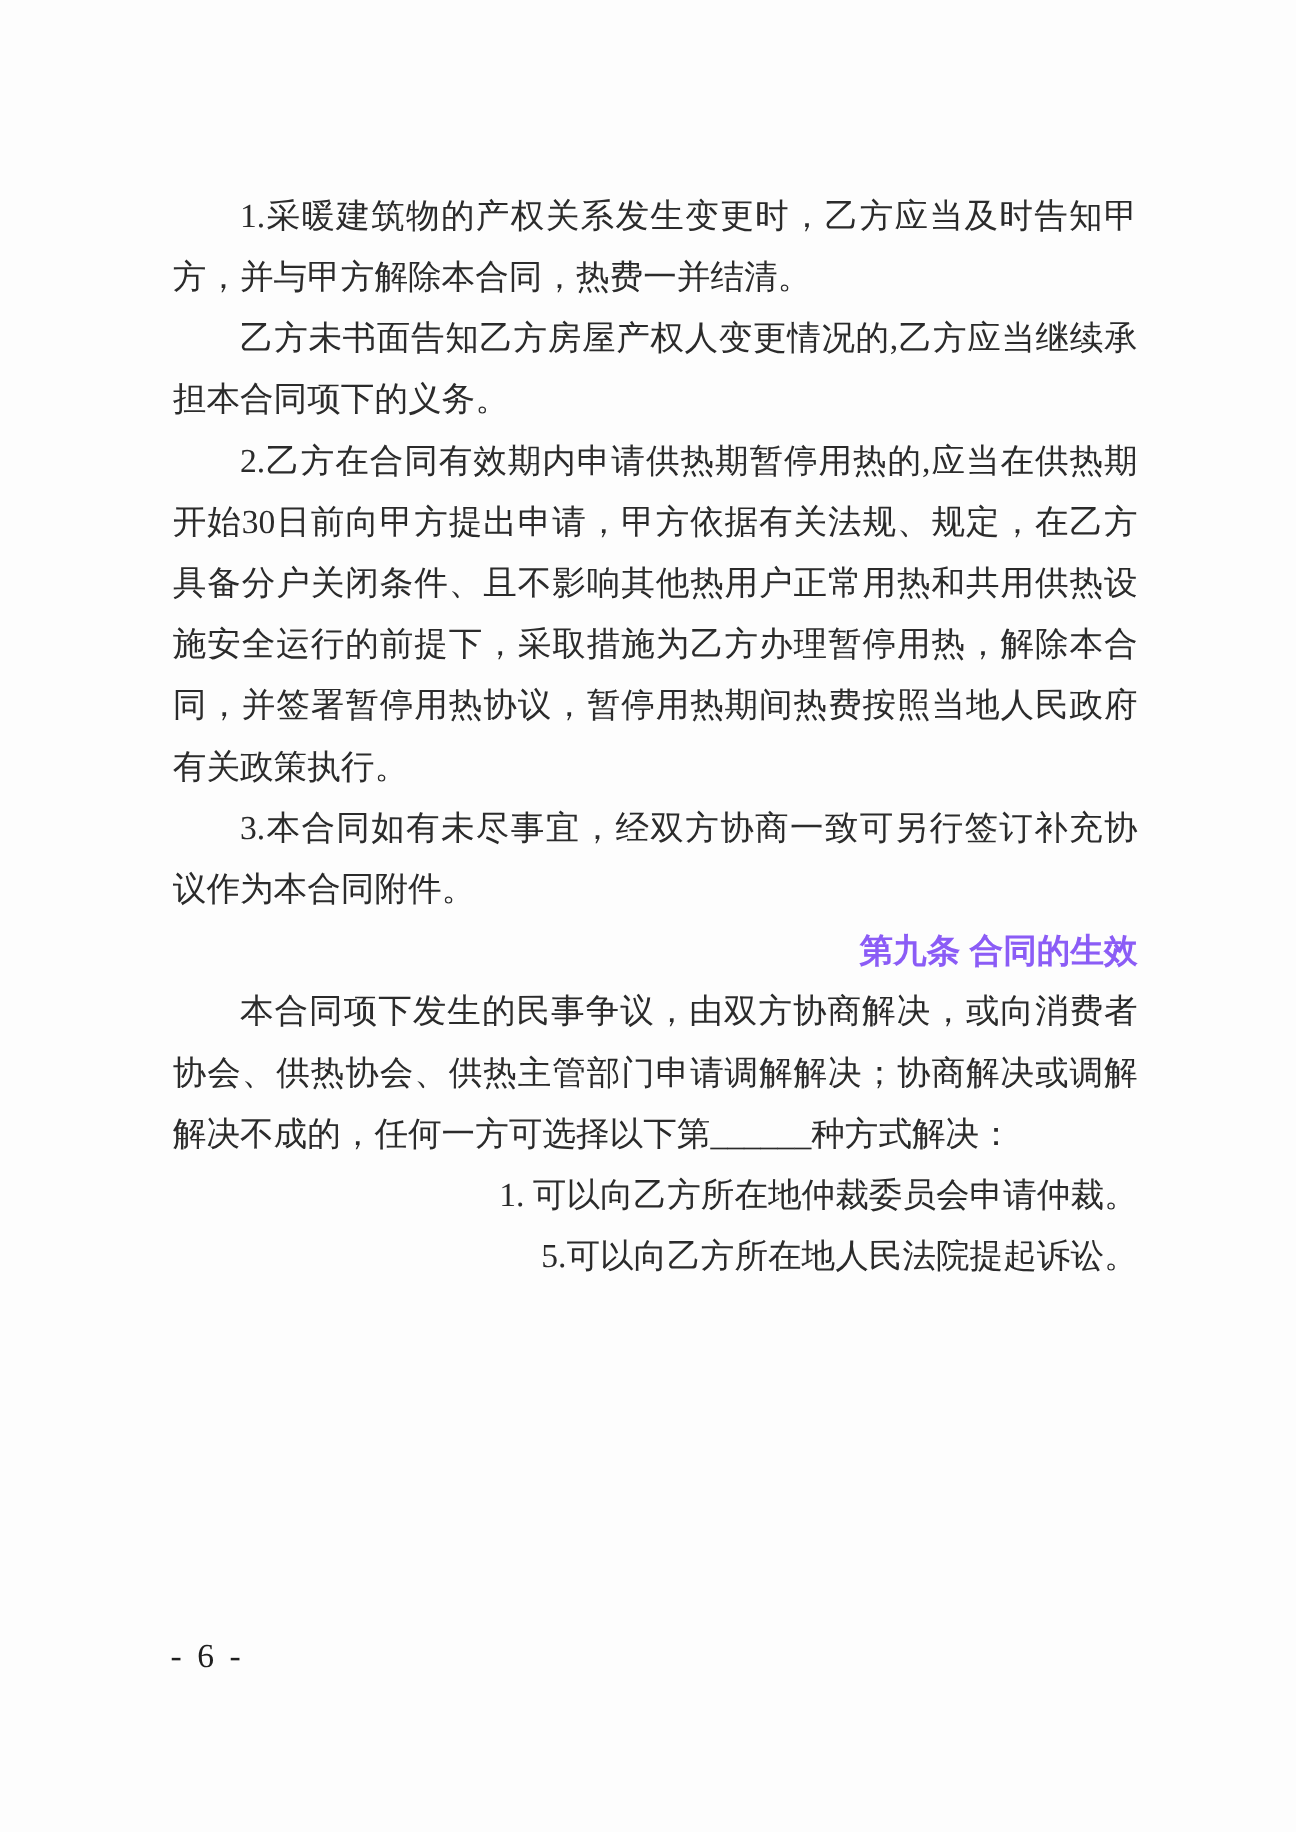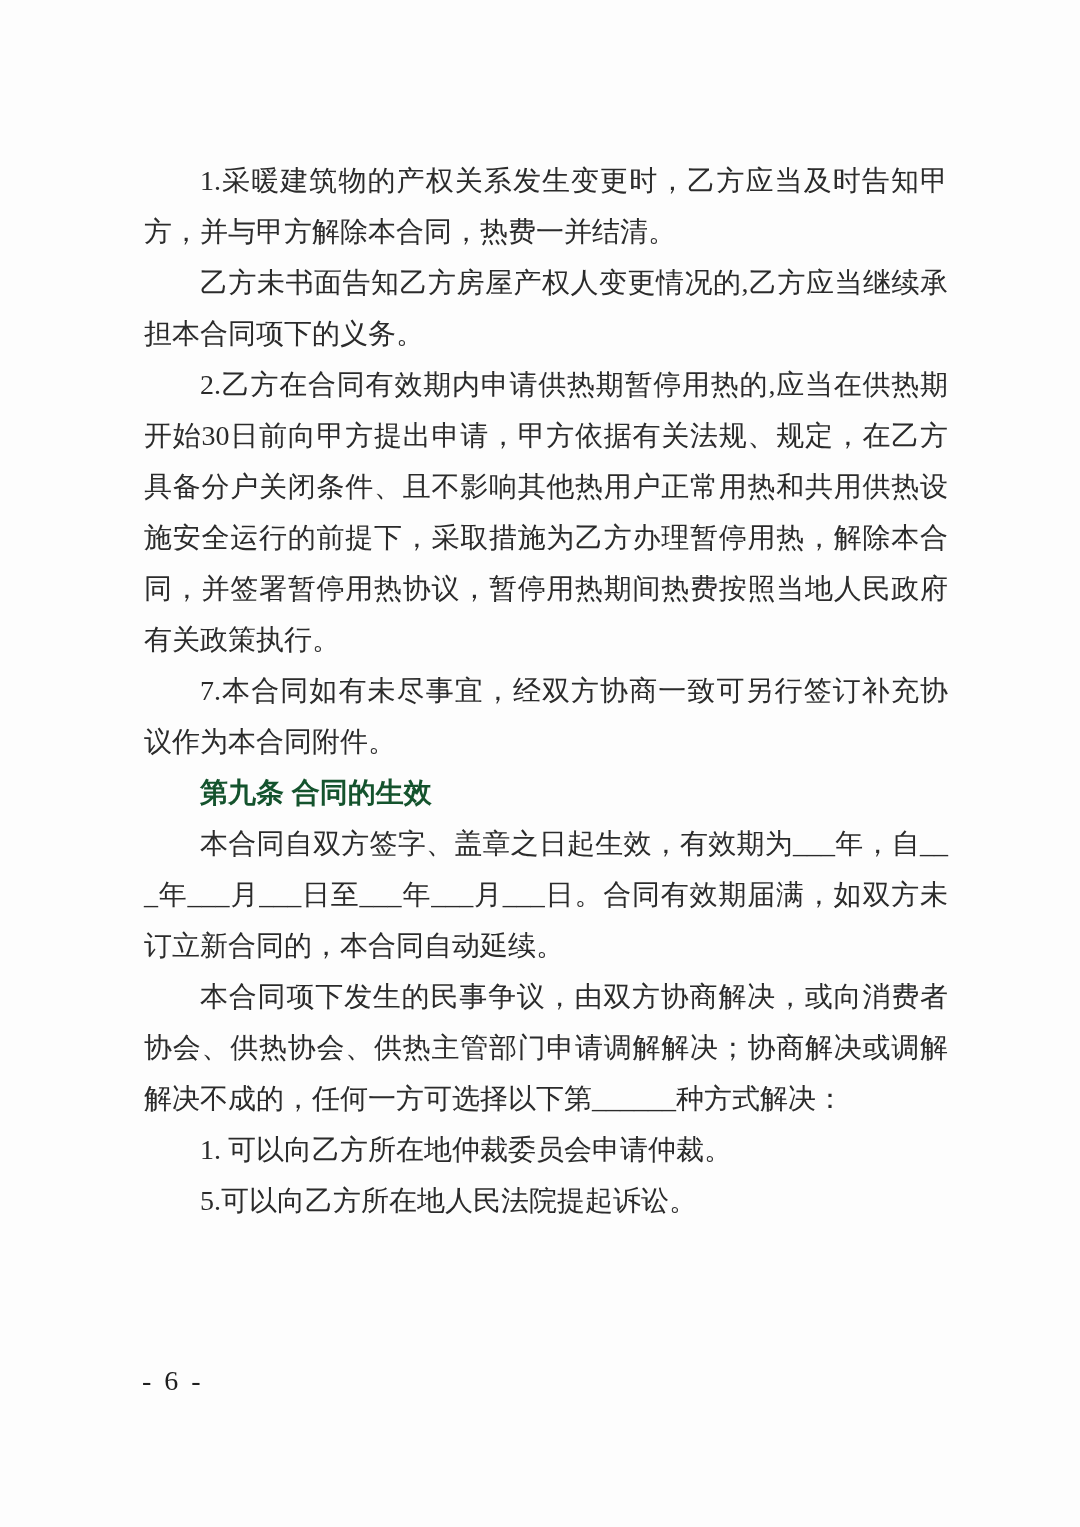--- a/index.html
+++ b/index.html
@@ -29,46 +29,45 @@
     font-size: 28px;
     line-height: 51px;
     text-align: justify;
     text-indent: 2em;
     color: #2b2b2b;
     word-break: break-all;
   }
   .doc p.heading {
     font-family: "Liberation Sans", "DejaVu Sans", sans-serif;
     font-weight: 700;
-    text-align: left;
-    color: #14532d;
+    text-align: right;
+    color: #8b5cf6;
   }
   .doc p.list-item {
-    text-align: left;
+    text-align: right;
   }
   .page-number {
     position: absolute;
     left: 142px;
     top: 1362px;
     font-family: "Liberation Serif", "DejaVu Serif", serif;
     font-size: 28px;
     line-height: 38px;
     letter-spacing: 3px;
     color: #1f1f1f;
   }
 </style>
 </head>
 <body>
 
 <div class="page">
   <main class="doc" id="doc-body">
       <p class="paragraph">1.采暖建筑物的产权关系发生变更时，乙方应当及时告知甲方，并与甲方解除本合同，热费一并结清。</p>
       <p class="paragraph">乙方未书面告知乙方房屋产权人变更情况的,乙方应当继续承担本合同项下的义务。</p>
       <p class="paragraph">2.乙方在合同有效期内申请供热期暂停用热的,应当在供热期开始30日前向甲方提出申请，甲方依据有关法规、规定，在乙方具备分户关闭条件、且不影响其他热用户正常用热和共用供热设施安全运行的前提下，采取措施为乙方办理暂停用热，解除本合同，并签署暂停用热协议，暂停用热期间热费按照当地人民政府有关政策执行。</p>
-      <p class="paragraph">7.本合同如有未尽事宜，经双方协商一致可另行签订补充协议作为本合同附件。</p>
+      <p class="paragraph">3.本合同如有未尽事宜，经双方协商一致可另行签订补充协议作为本合同附件。</p>
       <p class="heading">第九条 合同的生效</p>
-      <p class="paragraph">本合同自双方签字、盖章之日起生效，有效期为___年，自___年___月___日至___年___月___日。合同有效期届满，如双方未订立新合同的，本合同自动延续。</p>
       <p class="paragraph">本合同项下发生的民事争议，由双方协商解决，或向消费者协会、供热协会、供热主管部门申请调解解决；协商解决或调解解决不成的，任何一方可选择以下第______种方式解决：</p>
       <p class="list-item">1. 可以向乙方所在地仲裁委员会申请仲裁。</p>
       <p class="list-item">5.可以向乙方所在地人民法院提起诉讼。</p>
     </main>
   <div class="page-number">- 6 -</div>
 </div>
 
 </body></html>

